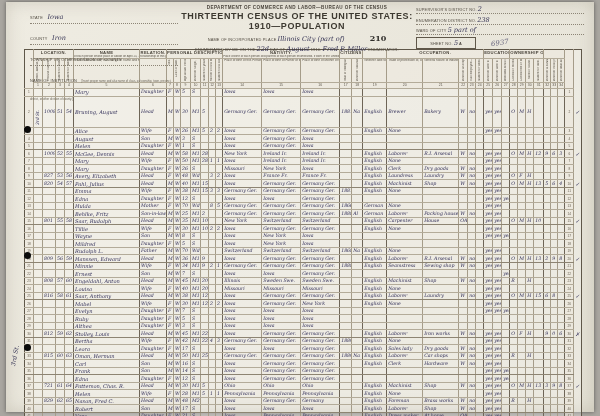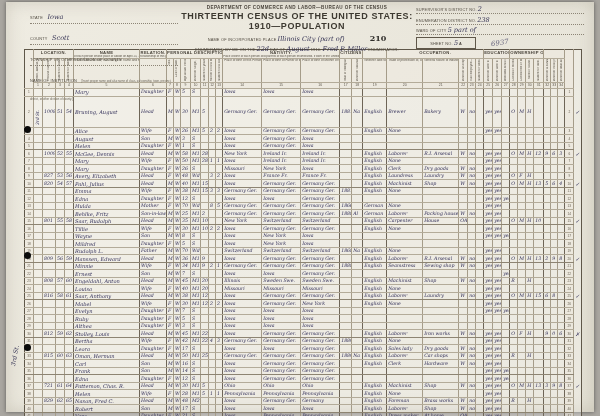--- a/index.html
+++ b/index.html
@@ -59,21 +59,21 @@
 <body>
 
 <div class="sheet">
 
   <div class="tophdr">
     <div class="hrow">
       <div class="hleft">
         <div class="fline"><span class="plabel">STATE</span>
           <span class="hw-med">Iowa</span></div>
         <div class="fline"><span class="plabel">COUNTY</span>
-          <span class="hw-med">Scott</span></div>
+          <span class="hw-med">Iron</span></div>
         <div class="fline"><span class="plabel">TOWNSHIP OR OTHER DIVISION OF COUNTY</span></div>
         <div><span class="plabel">NAME OF INSTITUTION</span>
           <span class="hint">[Insert proper name and also name of class, as township, town, precinct, district, or other division of county.]</span></div>
       </div>
       <div class="hcenter">
         <div class="dept">DEPARTMENT OF COMMERCE AND LABOR—BUREAU OF THE CENSUS</div>
         <div class="title">THIRTEENTH CENSUS OF THE UNITED STATES: 1910—POPULATION</div>
         <div class="placeline">
           <span class="plabel">NAME OF INCORPORATED PLACE</span>
           <span class="hw-med">Illinois City (part of)</span>

